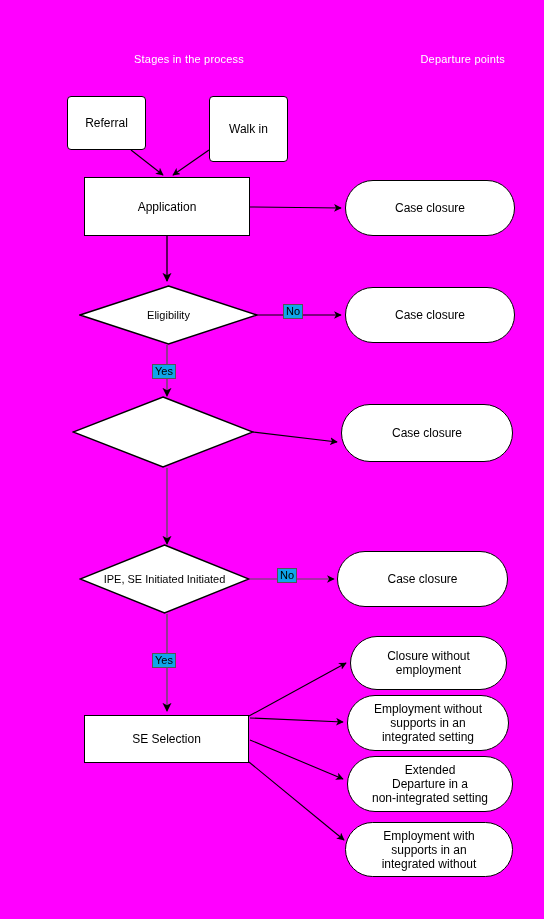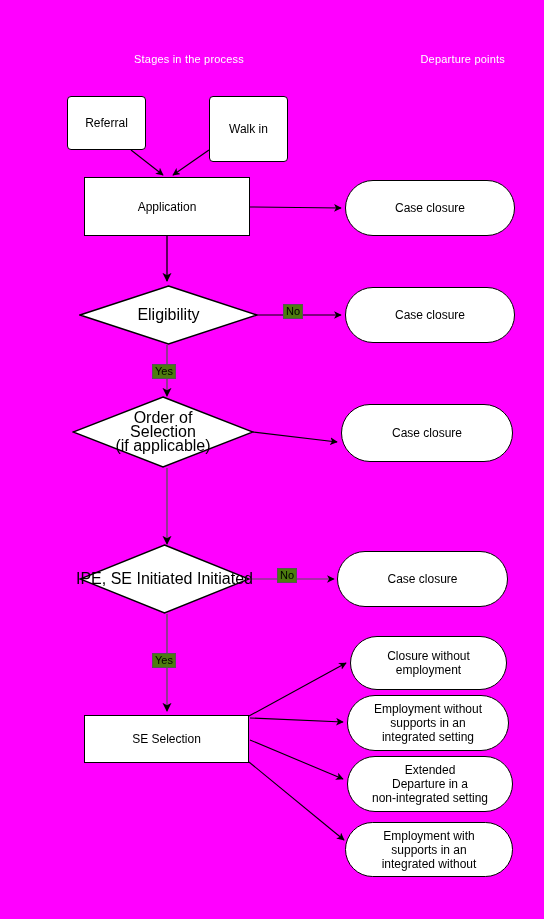--- a/index.html
+++ b/index.html
@@ -53,28 +53,28 @@
   .diamond-shape {
     position: absolute;
     left: 0; top: 0;
     width: 100%;
     height: 100%;
     pointer-events: none;
   }
   .diamond-label {
     position: relative;
     z-index: 2;
-    text-align: center;
+    text-align: left;
     white-space: pre-line;
-    font-size: 16px;
+    font-size: 11px;
     line-height: 14px;
   }
   .edge-label {
     position: absolute;
-    background: #4d7c0f;
+    background: #0ea5e9;
     border: 1px solid #555555;
     color: #000000;
     font-size: 11px;
     line-height: 13px;
     padding: 0px 2px;
     box-sizing: border-box;
     text-align: right;
     white-space: nowrap;
     z-index: 5;
   }
@@ -128,23 +128,20 @@
   <svg class="diamond-shape" viewBox="0 0 179 60" preserveAspectRatio="none">
     <polygon points="89.5,1 178,30 89.5,59 1,30" fill="#ffffff" stroke="#000000" stroke-width="1.4" vector-effect="non-scaling-stroke"></polygon>
   </svg>
   <span class="diamond-label">Eligibility</span>
 </div>
 
 <div class="node diamond" style="left:72px; top:396px; width:182px; height:72px;">
   <svg class="diamond-shape" viewBox="0 0 182 72" preserveAspectRatio="none">
     <polygon points="91,1 181,36 91,71 1,36" fill="#ffffff" stroke="#000000" stroke-width="1.4" vector-effect="non-scaling-stroke"></polygon>
   </svg>
-  <span class="diamond-label">Order of
-Selection
-(if applicable)</span>
 </div>
 
 <div class="node diamond" style="left:79px; top:544px; width:171px; height:70px;">
   <svg class="diamond-shape" viewBox="0 0 171 70" preserveAspectRatio="none">
     <polygon points="85.5,1 170,35 85.5,69 1,35" fill="#ffffff" stroke="#000000" stroke-width="1.4" vector-effect="non-scaling-stroke"></polygon>
   </svg>
   <span class="diamond-label" style="white-space:nowrap;">IPE,
 SE Initiated Initiated</span>
 </div>
 

